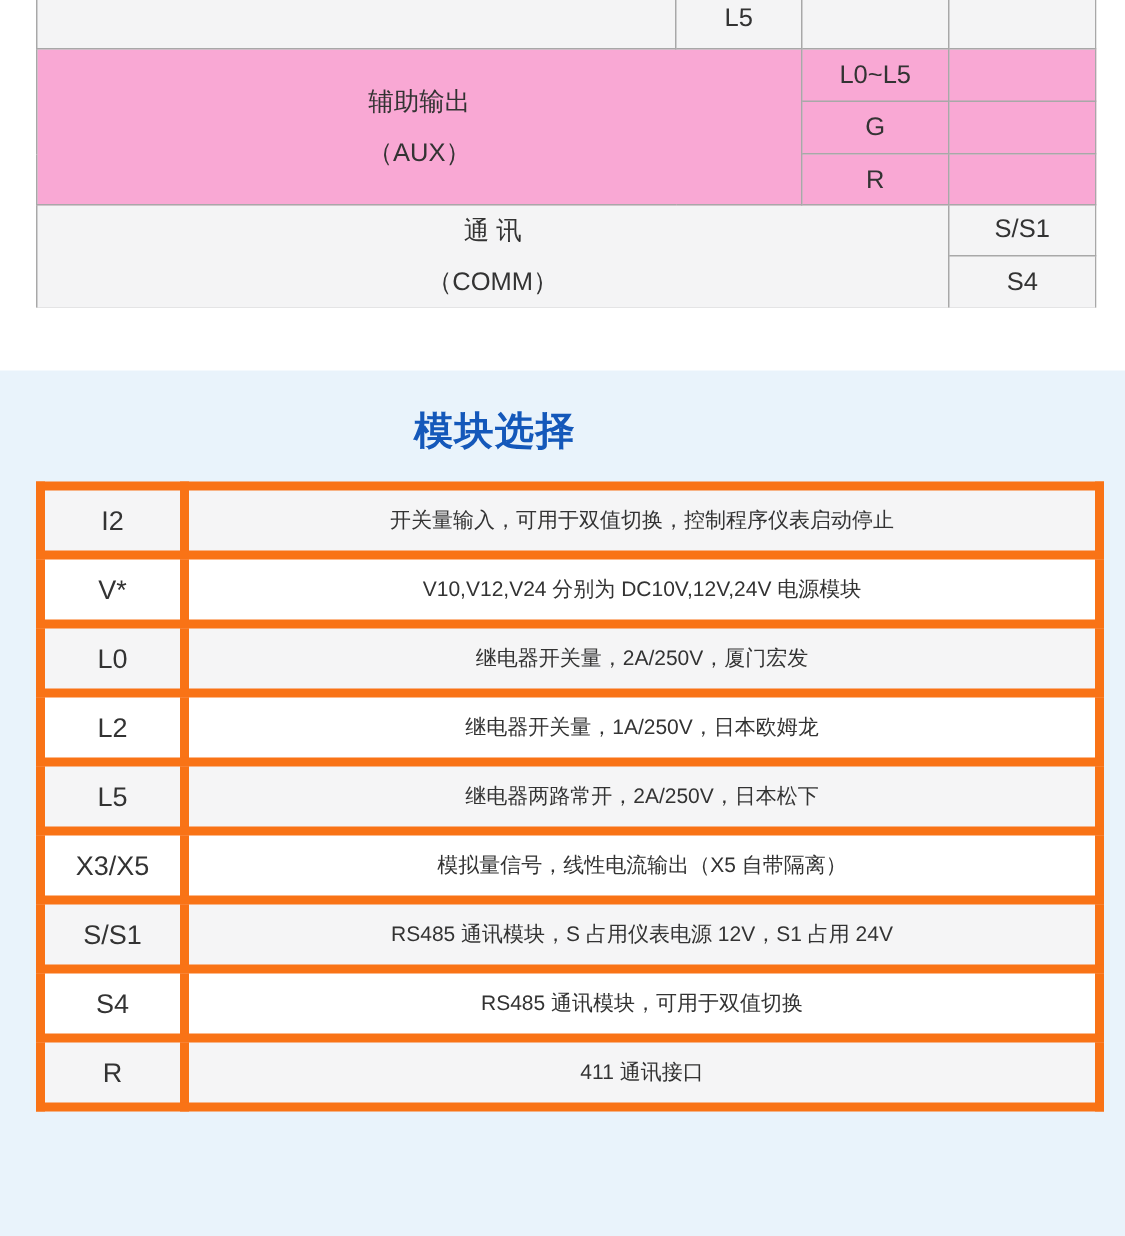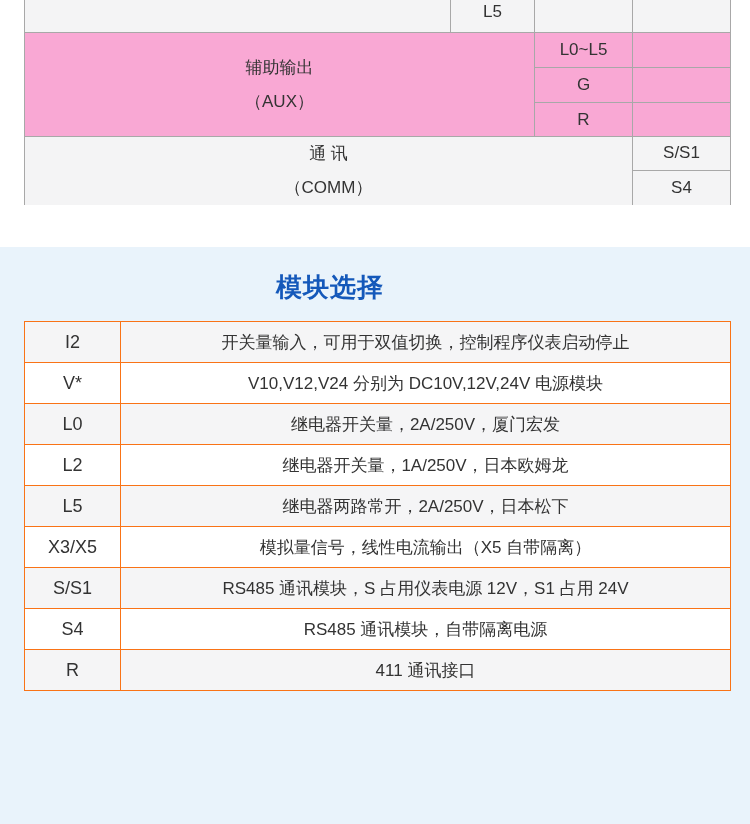--- a/index.html
+++ b/index.html
@@ -34,28 +34,28 @@
   .module-title{
     position:absolute;left:0;top:272px;width:660px;height:30px;line-height:30px;
     text-align:center;font-size:26px;font-weight:bold;color:#1458ba;
     letter-spacing:1px;
   }
   table.module{
     position:absolute;left:24px;top:321px;
     width:706px;border-collapse:collapse;table-layout:fixed;
   }
   table.module td{
-    border:1px solid #f97316;
+    border:6px solid #f97316;
     text-align:center;vertical-align:middle;
     padding:0;height:40px;
     background:#ffffff;
   }
   table.module tr:nth-child(odd) td{background:#f5f5f6;}
   td.code{font-size:18px;}
-  td.desc{font-size:17px;}
+  td.desc{font-size:14px;}
 </style>
 </head>
 <body>
 
 <div class="top-wrap">
   <table class="spec">
     <colgroup>
         <col style="width:426px">
         <col style="width:84px">
         <col style="width:98px">
@@ -131,20 +131,20 @@
   <tr>
     <td class="code">X3/X5</td>
     <td class="desc">模拟量信号，线性电流输出（X5 自带隔离）</td>
   </tr>
   <tr>
     <td class="code">S/S1</td>
     <td class="desc">RS485 通讯模块，S 占用仪表电源 12V，S1 占用 24V</td>
   </tr>
   <tr>
     <td class="code">S4</td>
-    <td class="desc">RS485 通讯模块，自带隔离电源</td>
+    <td class="desc">RS485 通讯模块，可用于双值切换</td>
   </tr>
   <tr>
     <td class="code">R</td>
     <td class="desc">411 通讯接口</td>
   </tr>
 </tbody>
   </table>
 
 </body></html>

